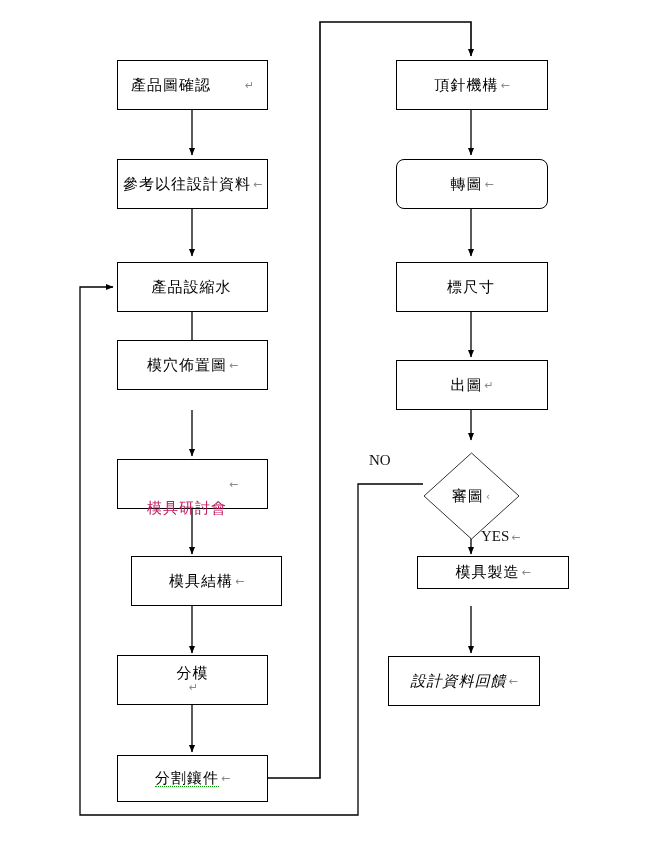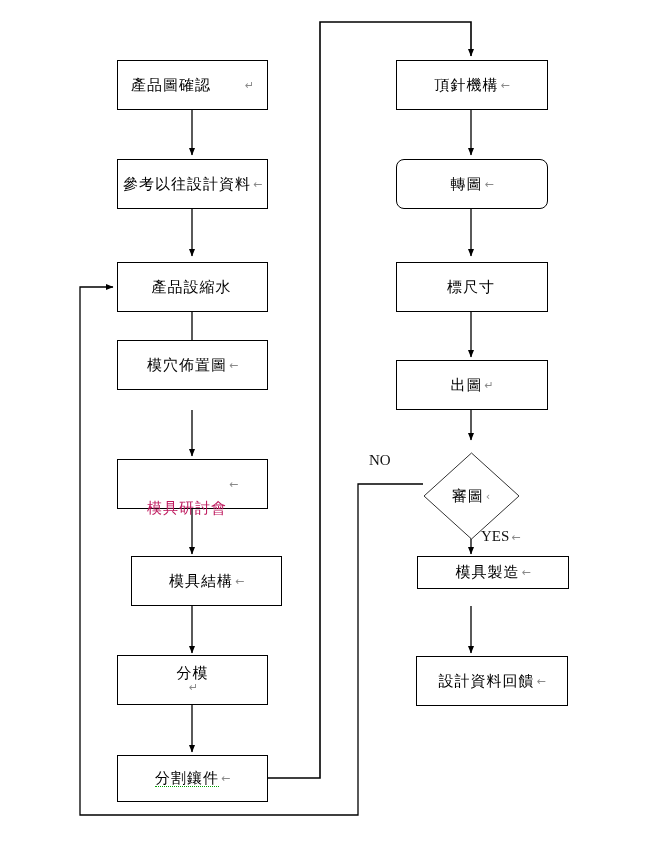--- a/index.html
+++ b/index.html
@@ -174,21 +174,21 @@
   <div class="node" style="left:396px; top:360px; width:152px; height:50px; border-width:1.2px;">
     <span class="node-label">出圖</span>
       <span class="pilcrow">↵</span>
   </div>
 
   <div class="node" style="left:396px; top:556px; width:152px; height:33px; border-width:1.6px;margin-left:21px;">
     <span class="node-label">模具製造</span>
       <span class="pilcrow">←</span>
   </div>
 
-  <div class="node" style="left:416px; top:656px; width:152px; height:50px; border-width:1.6px;">
+  <div class="node" style="left:388px; top:656px; width:152px; height:50px; border-width:1.6px;font-style:italic;">
     <span class="node-label">設計資料回饋</span>
       <span class="pilcrow">←</span>
   </div>
 
   <div class="diamond-wrap" style="left:423px; top:452px; width:97px; height:88px;text-decoration:underline;">
     <svg class="diamond-shape" width="97" height="88" viewBox="0 0 97 88">
       <polygon points="48.5,1 96,44 48.5,87 1,44" fill="#ffffff" stroke="#333333" stroke-width="1"></polygon>
     </svg>
     <div class="diamond-label">
       <span>審圖</span>

